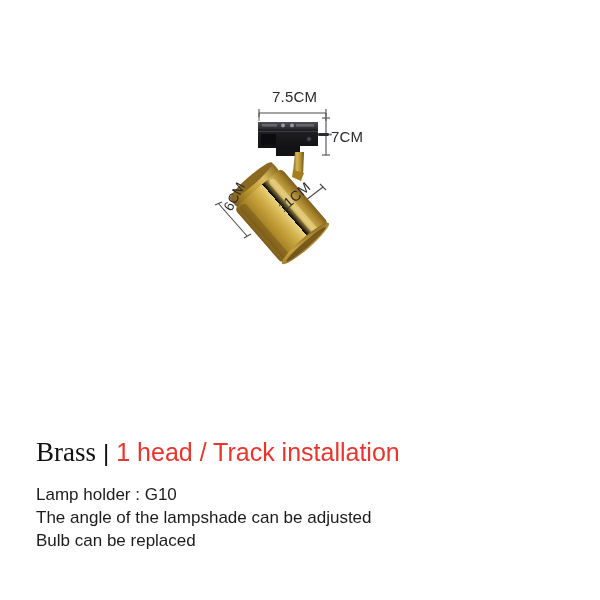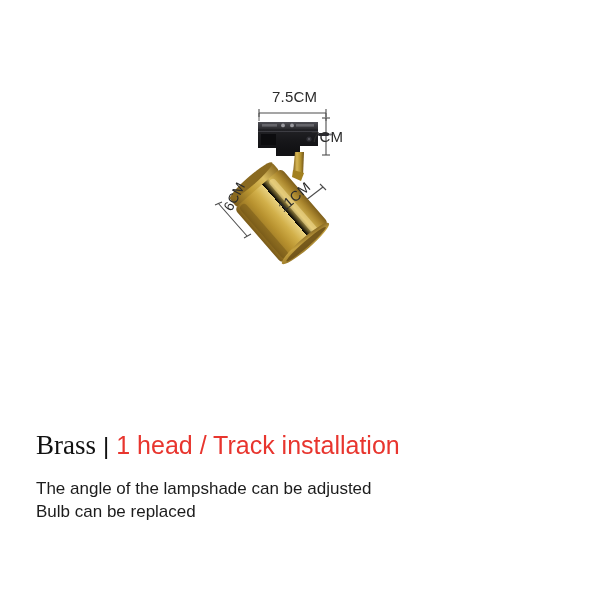--- a/index.html
+++ b/index.html
@@ -34,21 +34,21 @@
   
   .dim-label {
     position: absolute;
     font-family: "Liberation Sans", sans-serif;
     font-size: 15px;
     color: #2b2b2b;
     white-space: nowrap;
     letter-spacing: 0.2px;
   }
   #dim-width-label  { left: 272px; top: 88px; }
-  #dim-height-label { left: 311px; top: 128px; }
+  #dim-height-label { left: 331px; top: 128px; }
   #dim-length-label {
     left: 275px; top: 203px;
     transform: rotate(-41deg);
     transform-origin: left top;
     font-size: 14px;
   }
   #dim-depth-label {
     left: 220px; top: 206px;
     transform: rotate(-62deg);
     transform-origin: left top;
@@ -57,23 +57,23 @@
 
   
   #description {
     position: absolute;
     left: 36px;
     top: 428px;
     width: 540px;
   }
   #headline {
     font-size: 26px;
-    line-height: 34px;
+    line-height: 49px;
     white-space: nowrap;
-    margin-bottom: 14px;
+    margin-bottom: 6px;
   }
   #headline .material {
     color: #111111;
     font-family: "Liberation Serif", serif;
     font-size: 27px;
   }
   #headline .divider {
     color: #111111;
     padding: 0 7px;
     font-size: 24px;
@@ -219,15 +219,16 @@
 
   <div class="dim-label" id="dim-depth-label">6CM</div>
 </div>
 
 <div id="description">
 
   <div id="headline">
     <span class="material">Brass</span><span class="divider">|</span><span class="variant">1 head / Track installation</span>
   </div>
 
+  <div class="spec-line">Lamp holder : G10</div>
   <div class="spec-line">The angle of the lampshade can be adjusted</div>
   <div class="spec-line">Bulb can be replaced</div>
 </div>
 
 </body></html>

